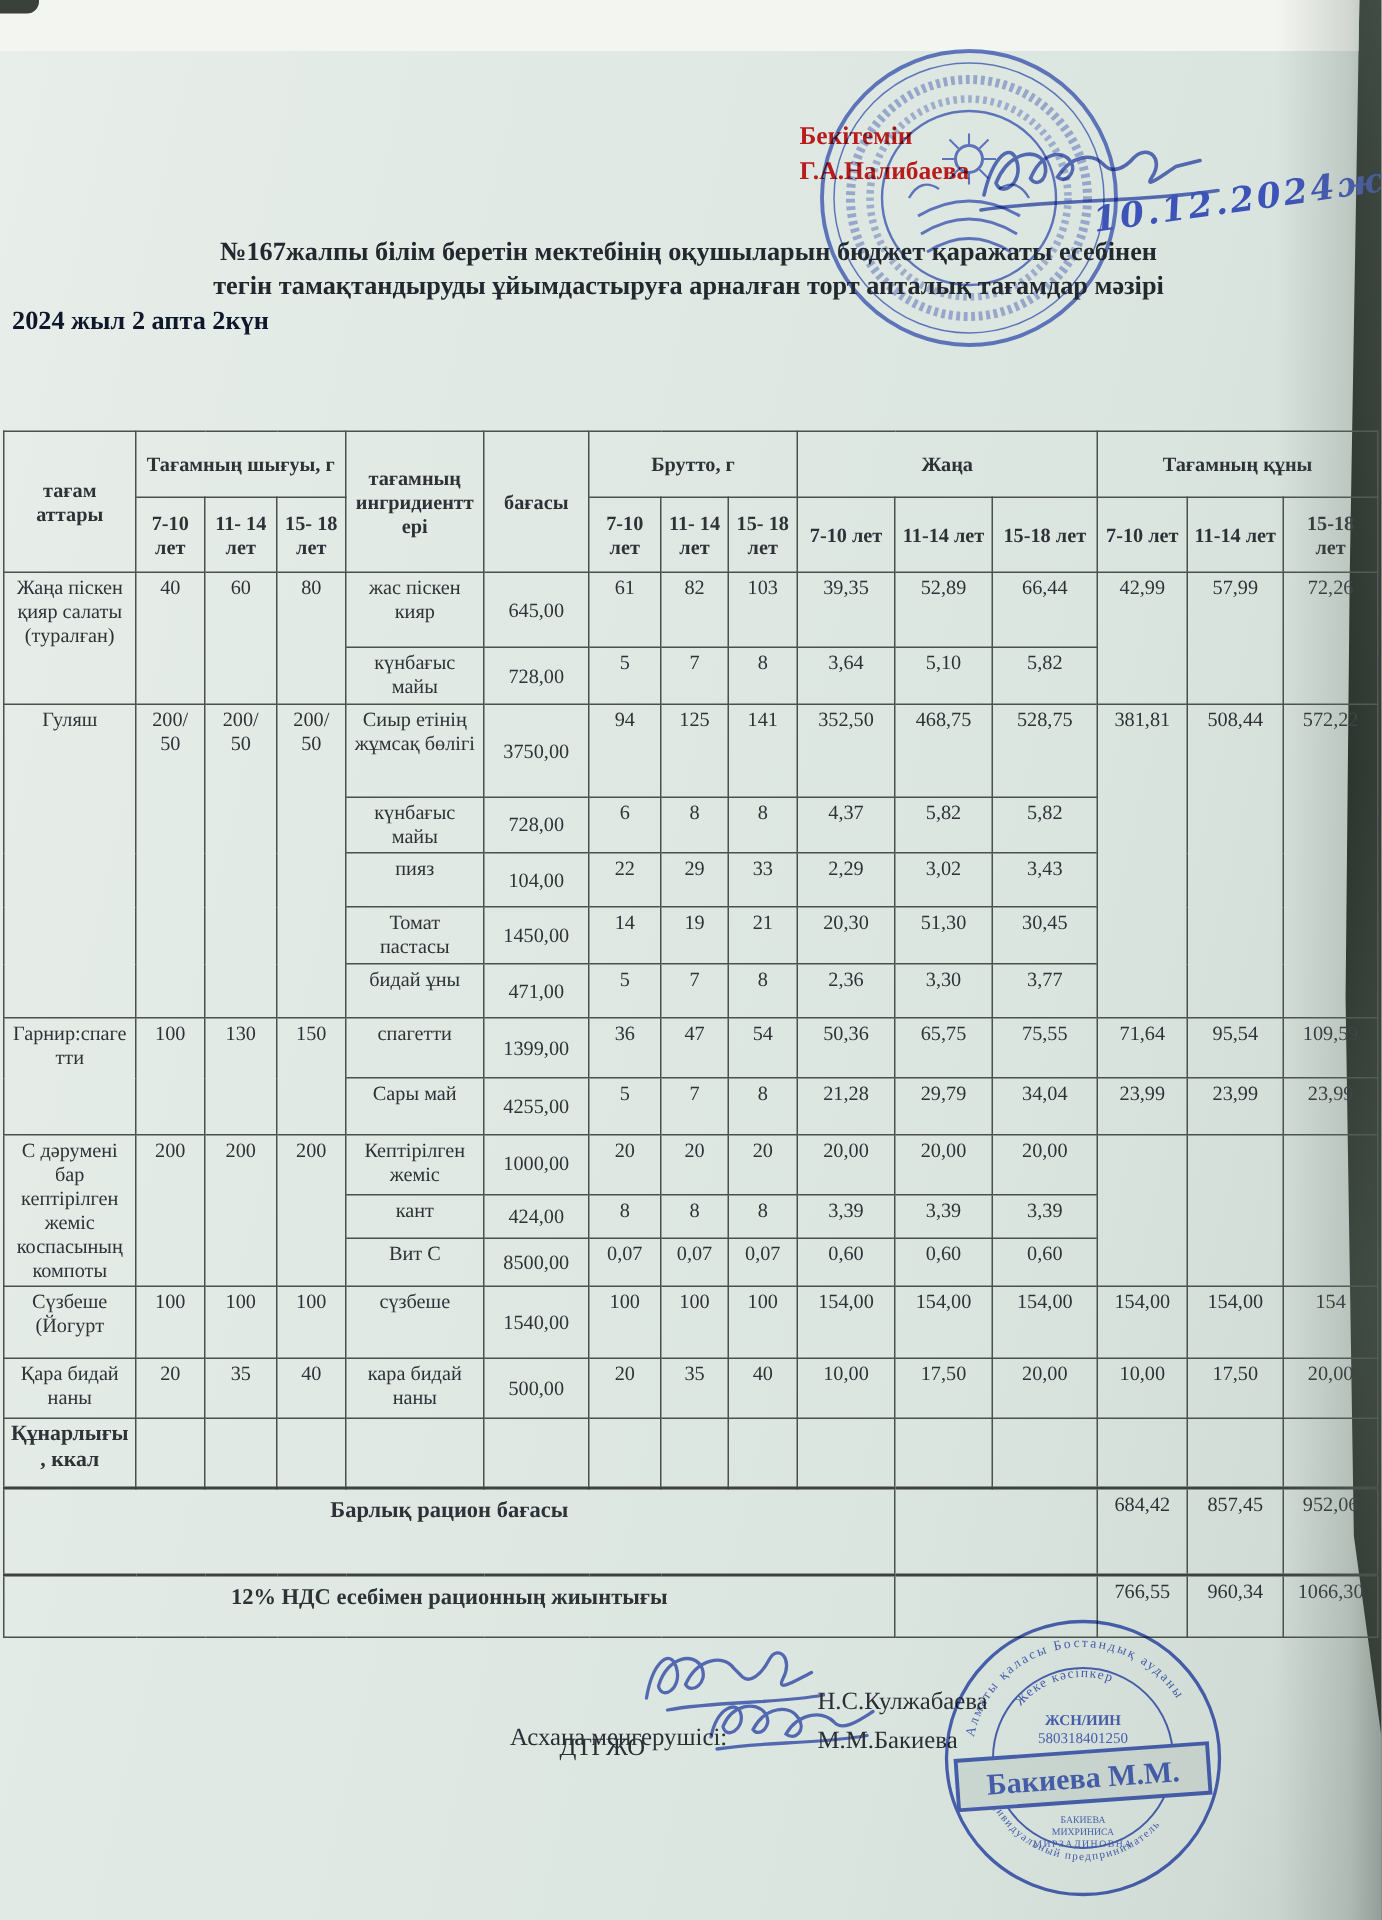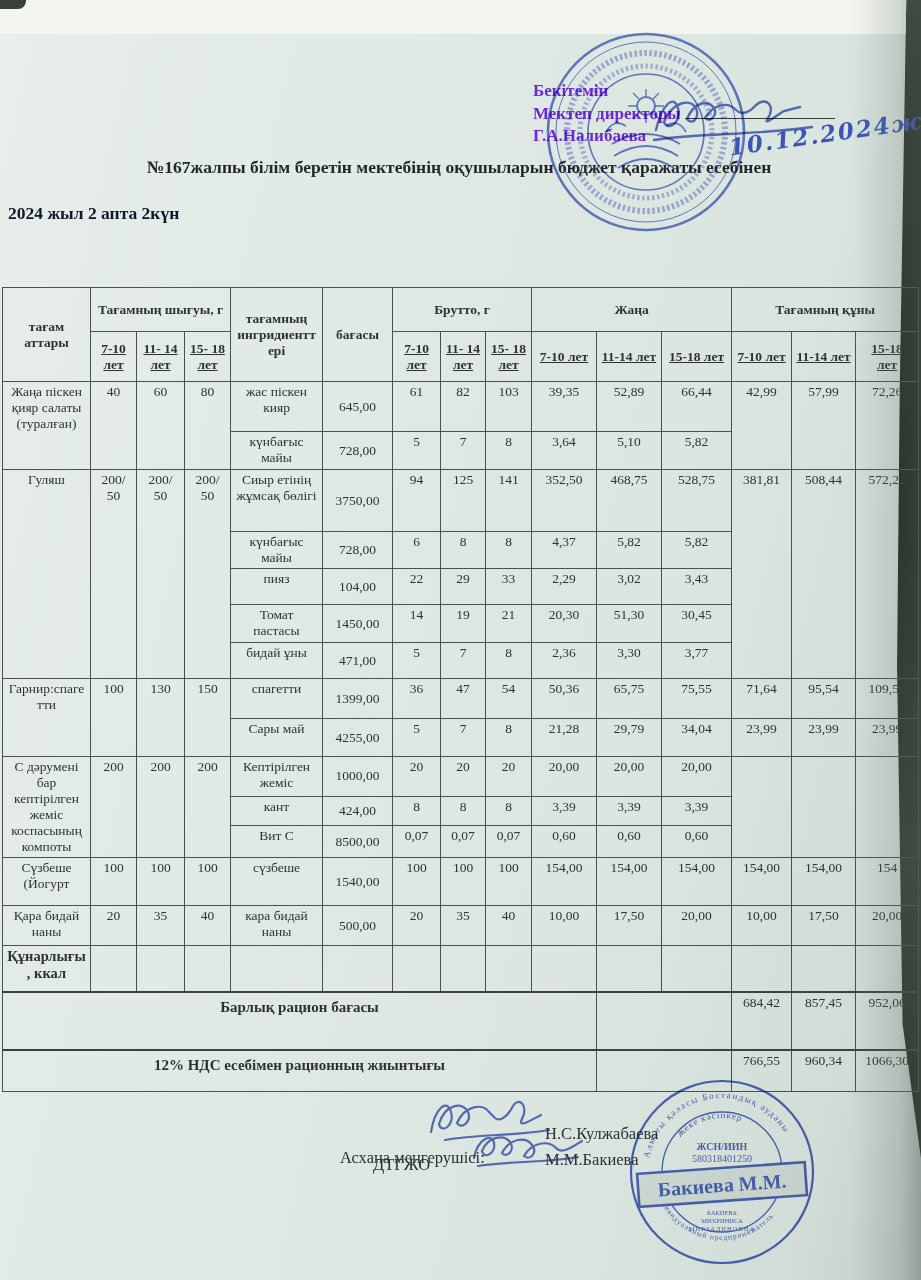--- a/index.html
+++ b/index.html
@@ -11,21 +11,21 @@
   .paper{
     position:absolute;inset:0;
     background:linear-gradient(103deg,#e8eeea 0%,#e0e9e4 35%,#dbe5e0 70%,#d2dcd7 90%,#c2ccc7 99%);
     clip-path:polygon(0 0,98.4% 0,97.7% 30%,97.4% 52%,98% 80%,100% 90.5%,100% 100%,0 100%);
   }
   .top-band{position:absolute;top:0;left:0;width:100%;height:34px;background:#f3f5f1;}
   .corner-smudge{position:absolute;top:0;left:0;width:26px;height:9px;background:#39413a;border-bottom-right-radius:8px;}
   .edge-shade{position:absolute;top:0;right:0;width:70px;height:100%;
     background:linear-gradient(90deg,rgba(120,135,126,0) 0%,rgba(110,124,115,.25) 70%,rgba(90,102,94,.45) 100%);
     pointer-events:none;}
-  .txt{position:absolute;color:#6d28d9;}
+  .txt{position:absolute;color:#b91c1c;}
   .approval{left:533px;top:80px;font-size:17px;line-height:22.5px;font-weight:600;}
   .approval .ul{display:inline-block;width:150px;border-bottom:1.5px solid #353a40;height:14px;}
   .title-block{left:28px;top:156px;width:862px;text-align:center;font-weight:700;font-size:17.5px;line-height:23px;color:#23282e;}
   .title-date{left:8px;top:203px;font-weight:700;font-size:17.5px;color:#0f172a;}
   .hand-date{left:728px;top:120px;font-size:23px;font-style:italic;letter-spacing:2px;
     transform:rotate(-8deg);font-family:"DejaVu Serif",serif;color:#3c53b8;font-weight:600;}
   .stamp{position:absolute;mix-blend-mode:multiply;opacity:.82;}
   .stamp-top{left:540px;top:26px;}
   .stamp-bottom{left:626px;top:1076px;opacity:.9;}
   svg text{font-family:"Liberation Serif",serif;}
@@ -45,24 +45,20 @@
 </head>
 <body>
 
 <div class="paper">
   <div class="top-band"></div>
   <div class="corner-smudge"></div>
 </div>
 
 <div class="txt approval">
   <div>Бекітемін</div>
-  <div>
-    <span>Мектеп директоры</span>
-    <span class="ul"></span>
-  </div>
   <div>Г.А.Налибаева</div>
 </div>
 
 <svg class="stamp stamp-top" width="212" height="212" viewBox="0 0 212 212">
   <g fill="none" stroke="#4b64c6">
     <circle cx="106" cy="106" r="98" stroke-width="2.6"></circle>
     <circle cx="106" cy="106" r="90" stroke-width="1"></circle>
     <circle cx="106" cy="106" r="58" stroke-width="1.6"></circle>
     <circle cx="106" cy="106" r="79" stroke-width="6" stroke-dasharray="2.6 2.4" opacity=".55"></circle>
     <circle cx="106" cy="106" r="66" stroke-width="5" stroke-dasharray="2.4 2.6" opacity=".5"></circle>
@@ -79,20 +75,21 @@
   <g fill="none" stroke="#3d55bb" stroke-width="2.4" stroke-linecap="round">
     <path d="M8 42 C14 16 26 6 30 20 C34 34 20 44 16 34 C24 14 42 10 48 20 C52 30 44 38 39 31 C46 14 60 11 66 20 C70 27 62 35 57 30 C66 16 80 13 88 22 C94 28 102 24 108 17 C118 8 128 18 120 30 C114 39 128 28 136 23 L152 19"></path>
     <path d="M6 52 C50 45 112 47 164 39"></path>
   </g>
 </svg>
 
 <div class="txt hand-date">10.12.2024ж</div>
 
 <div class="txt title-block">
   <div>№167жалпы білім беретін мектебінің оқушыларын бюджет қаражаты есебінен</div>
+  <div>тегін тамақтандыруды ұйымдастыруға арналған торт апталық тағамдар мәзірі</div>
 </div>
 <div class="txt title-date">2024 жыл 2 апта  2күн</div>
 
 <table id="menu-table">
     <colgroup>
       <col style="width: 88px;">
       <col style="width: 46px;">
       <col style="width: 48px;">
       <col style="width: 46px;">
       <col style="width: 92px;">
@@ -110,21 +107,21 @@
     <thead>
       <tr style="height: 44px;">
         <th rowspan="2">тағам аттары</th>
         <th colspan="3">Тағамның шығуы, г</th>
         <th rowspan="2">тағамның ингридиенттері</th>
         <th rowspan="2">бағасы</th>
         <th colspan="3">Брутто, г</th>
         <th colspan="3">Жаңа</th>
         <th colspan="3">Тағамның құны</th>
       </tr>
-      <tr style="height: 50px; text-decoration: underline;">
+      <tr style="height: 50px;">
         <th>7-10 лет</th>
         <th>11- 14 лет</th>
         <th>15- 18 лет</th>
         <th>7-10 лет</th>
         <th>11- 14 лет</th>
         <th>15- 18 лет</th>
         <th>7-10 лет</th>
         <th>11-14 лет</th>
         <th>15-18 лет</th>
         <th>7-10 лет</th>

